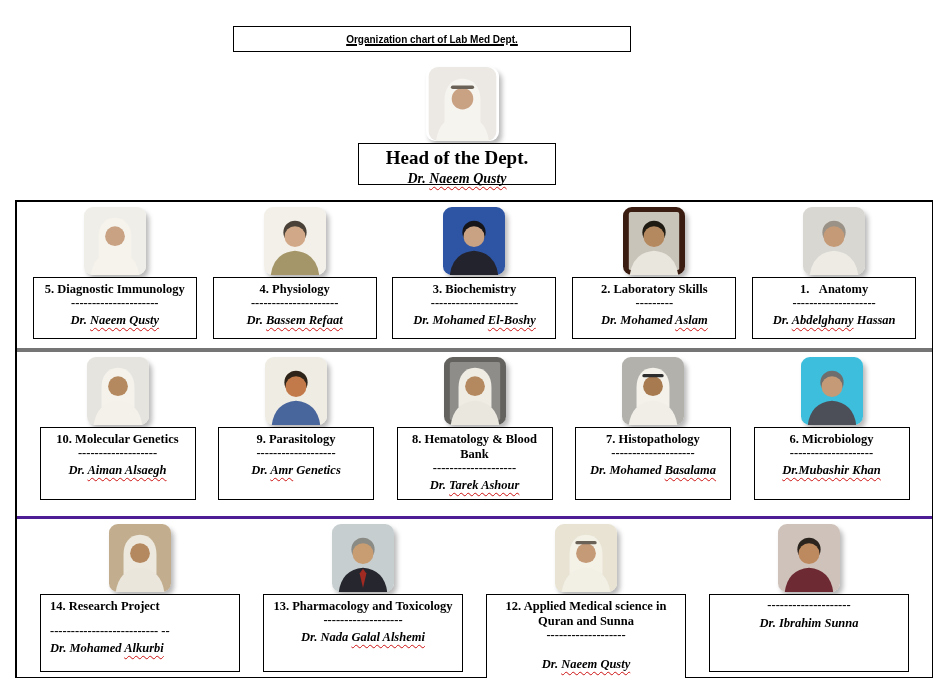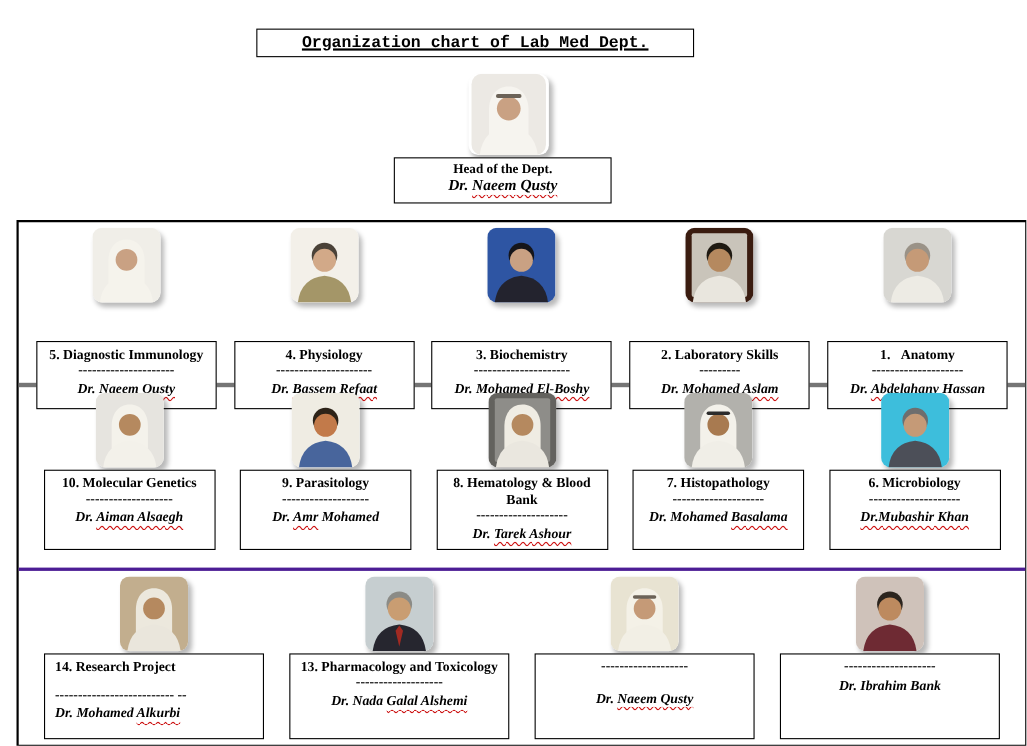--- a/index.html
+++ b/index.html
@@ -7,52 +7,52 @@
     width:934px;height:678px;position:relative;background:#fff;
     font-family:"Liberation Serif", serif;color:#000;overflow:hidden;
   }
   
   .title-box{
     position:absolute;left:233px;top:26px;width:396px;height:24px;
     border:1.5px solid #000;display:flex;align-items:center;justify-content:center;
     background:#fff;
   }
   .title-box span{
-    font-family:Liberation Mono, monospace;font-weight:bold;font-size:15px;
+    font-family:Liberation Sans, sans-serif;font-weight:bold;font-size:10px;
     text-decoration:underline;text-decoration-thickness:1.5px;white-space:nowrap;
   }
   
   .photo{
     width:62px;height:68px;border-radius:9px;
     box-shadow:3px 4px 5px rgba(0,0,0,.28);
     flex:0 0 auto;
   }
   .photo svg{display:block;width:100%;height:100%;}
   .head-photo{position:absolute;left:426px;top:67px;width:73px;height:74px;}
   
   .head-box{
     position:absolute;left:358px;top:143px;width:198px;height:42px;
     border:1.7px solid #000;text-align:center;padding-top:2px;box-sizing:border-box;
     background:#fff;
   }
-  .head-role{display:block;font-weight:bold;font-size:12px;line-height:1.25;}
+  .head-role{display:block;font-weight:bold;font-size:19px;line-height:1.25;}
   .doctor{display:block;font-weight:bold;font-style:italic;font-size:13px;line-height:1.3;}
   .head-box .doctor{font-size:14px;}
   .wavy{text-decoration:underline wavy #cc1111;text-decoration-thickness:1px;text-underline-offset:2.5px;font-family:Liberation Serif, serif;}
   
   .board{
     position:absolute;left:15px;top:200px;width:915px;height:475px;
     border:2px solid #000;border-right-width:1.5px;box-sizing:content-box;background:#fff;
   }
   .row{display:flex;justify-content:space-evenly;align-items:flex-start;padding-top:5px;box-sizing:border-box;}
   .row[data-row="0"]{height:150px;border-bottom:4px solid #757575;}
   .row[data-row="1"]{height:167px;border-bottom:3px solid #4c1d95;}
   .row[data-row="2"]{height:143px;}
   .unit{display:flex;flex-direction:column;align-items:center;}
-  .row[data-row="0"] .unit{width:164px;gap:33px;}
+  .row[data-row="0"] .unit{width:164px;}
   .row[data-row="1"] .unit{width:156px;}
   .row[data-row="2"] .unit{width:200px;}
   .unit-box{
     margin-top:2px;width:100%;border:1.7px solid #000;background:#fff;
     text-align:center;padding:4px 3px 6px;box-sizing:border-box;
     font-size:12.5px;font-weight:bold;line-height:1.18;
   }
   .row[data-row="0"] .unit-box{min-height:62px;}
   .row[data-row="1"] .unit-box{min-height:73px;}
   .row[data-row="2"] .unit-box{min-height:78px;}
@@ -189,21 +189,21 @@
           <svg viewBox="0 0 64 70" xmlns="http://www.w3.org/2000/svg">
             <rect x="0" y="0" width="64" height="70" rx="9" fill="#efece3"></rect>
             <path d="M7 70 Q10 47 32 45 Q54 47 57 70 Z" fill="#48659c"></path>
             <circle cx="32" cy="26" r="12" fill="#2d2318"></circle>
             <circle cx="32" cy="30.5" r="10.8" fill="#c27a4a"></circle>
           </svg>
         </div>
     <div class="unit-box">
       <span class="unit-title">9. Parasitology</span>
       <span class="dashes">-------------------</span>
-      <span class="doctor"><span class="d-pre">Dr. </span><span class="wavy d-wavy">Amr</span><span class="d-post"> Mohamed</span></span>
+      <span class="doctor"><span class="d-pre">Dr. </span><span class="wavy d-wavy">Amr</span><span class="d-post"> Genetics</span></span>
     </div>
   </div>
 
   <div class="unit">
     <div class="photo">
           <svg viewBox="0 0 64 70" xmlns="http://www.w3.org/2000/svg">
             <rect x="0" y="0" width="64" height="70" rx="9" fill="#63625e"></rect>
             <rect x="6" y="5" width="52" height="60" rx="2" fill="#8e8d89"></rect>
             <path d="M32 11 C21 11 15 20 15 31 L15 52 L49 52 L49 31 C49 20 43 11 32 11 Z" fill="#efece3"></path>
             <path d="M7 70 Q10 47 32 45 Q54 47 57 70 Z" fill="#eae7df"></path>
@@ -288,33 +288,34 @@
     <div class="photo">
           <svg viewBox="0 0 64 70" xmlns="http://www.w3.org/2000/svg">
             <rect x="0" y="0" width="64" height="70" rx="9" fill="#e8e3d2"></rect>
             <path d="M32 11 C21 11 15 20 15 31 L15 52 L49 52 L49 31 C49 20 43 11 32 11 Z" fill="#f4f1e7"></path>
             <path d="M7 70 Q10 47 32 45 Q54 47 57 70 Z" fill="#f2efe5"></path>
             <circle cx="32" cy="30" r="10.2" fill="#c59a77"></circle>
             <rect x="21" y="17.5" width="22" height="3.4" rx="1.7" fill="#6b6257"></rect>
           </svg>
         </div>
     <div class="unit-box gap-name">
+      <span class="unit-title">12. Applied Medical science in Quran and Sunna</span>
       <span class="dashes">-------------------</span>
       <span class="doctor"><span class="d-pre">Dr. </span><span class="wavy d-wavy">Naeem Qusty</span><span class="d-post"></span></span>
     </div>
   </div>
 
   <div class="unit">
     <div class="photo">
           <svg viewBox="0 0 64 70" xmlns="http://www.w3.org/2000/svg">
             <rect x="0" y="0" width="64" height="70" rx="9" fill="#cfc2ba"></rect>
             <path d="M7 70 Q10 47 32 45 Q54 47 57 70 Z" fill="#6e2a33"></path>
             <circle cx="32" cy="26" r="12" fill="#2b241e"></circle>
             <circle cx="32" cy="30.5" r="10.8" fill="#bd8a5f"></circle>
           </svg>
         </div>
     <div class="unit-box">
       <span class="dashes">--------------------</span>
-      <span class="doctor"><span class="d-pre">Dr. Ibrahim Bank</span><span class="wavy d-wavy"></span><span class="d-post"></span></span>
+      <span class="doctor"><span class="d-pre">Dr. Ibrahim Sunna</span><span class="wavy d-wavy"></span><span class="d-post"></span></span>
     </div>
   </div>
 </div>
 </div>
 
 </body></html>

